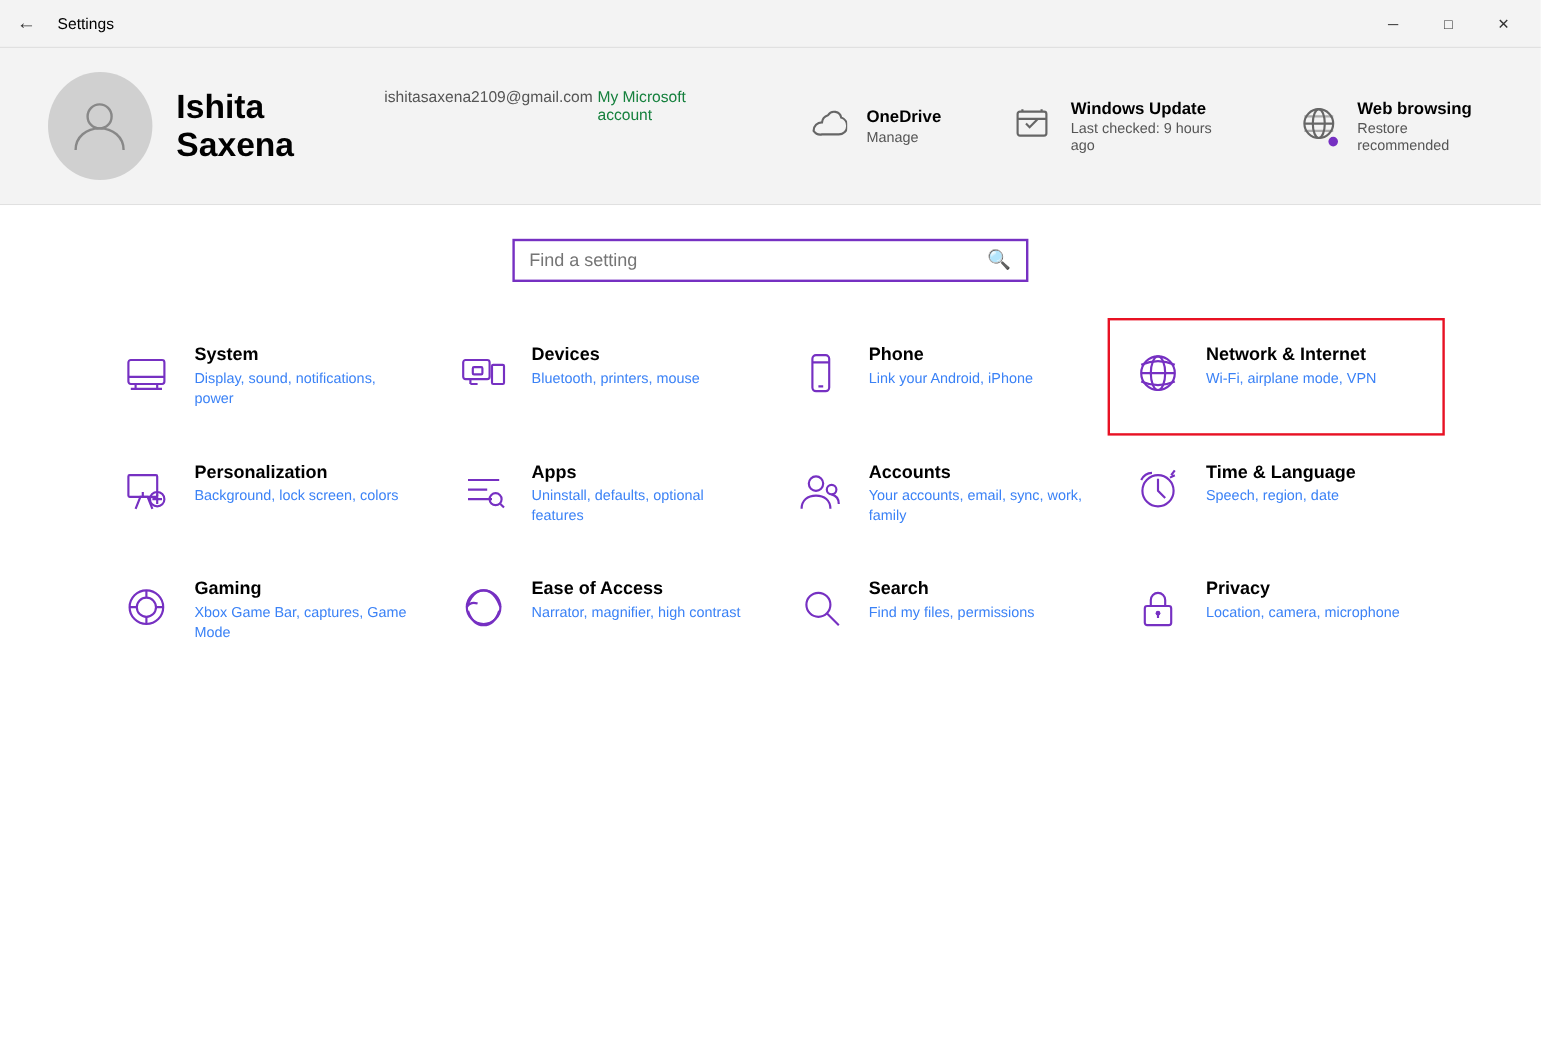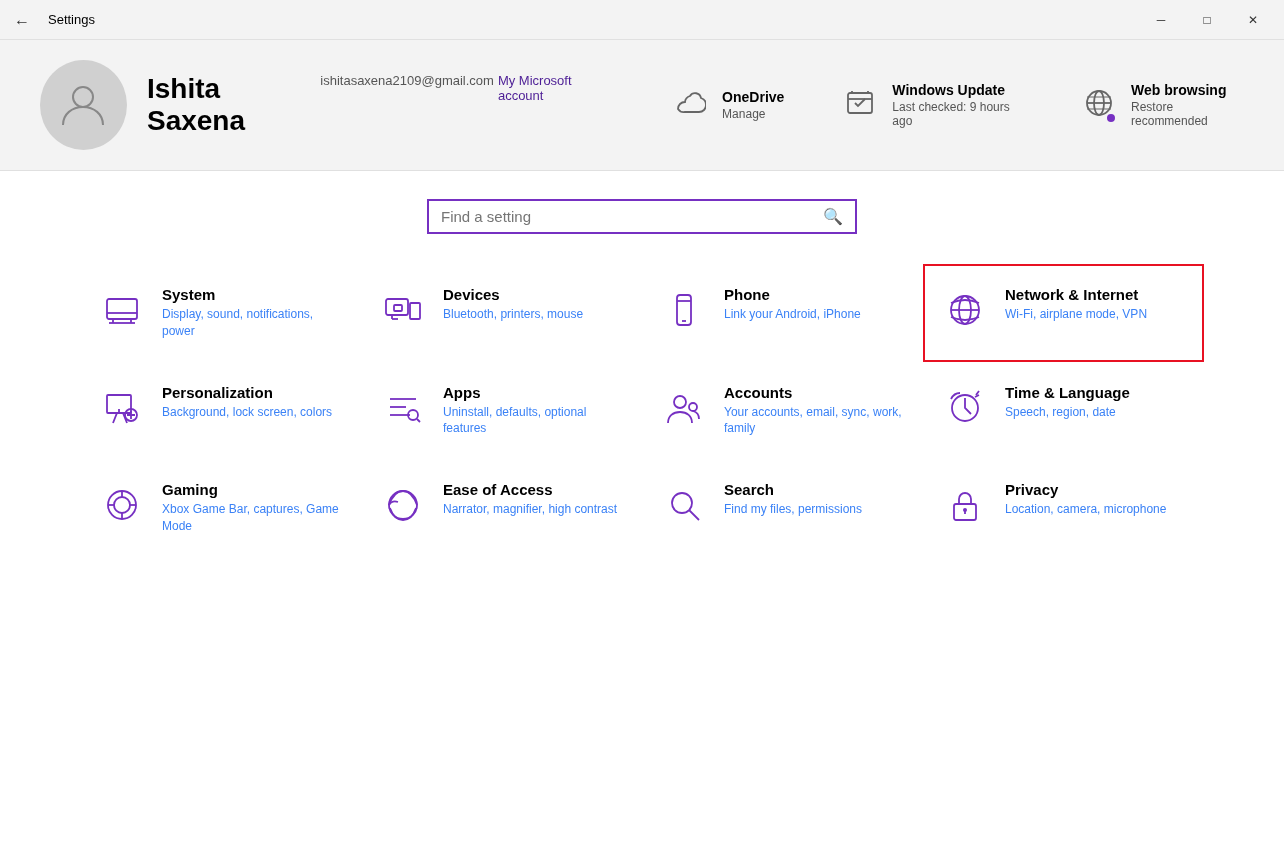--- a/index.html
+++ b/index.html
@@ -82,21 +82,21 @@
       font-size: 28px;
       font-weight: 700;
       color: #000;
     }
     .profile-email {
       font-size: 13px;
       color: #555;
     }
     .profile-link {
       font-size: 13px;
-      color: #4c1d95;
+      color: #15803d;
       text-decoration: none;
       cursor: pointer;
     }
 
     .profile-right {
       display: flex;
       gap: 60px;
       margin-left: auto;
       padding-left: 60px;
     }

